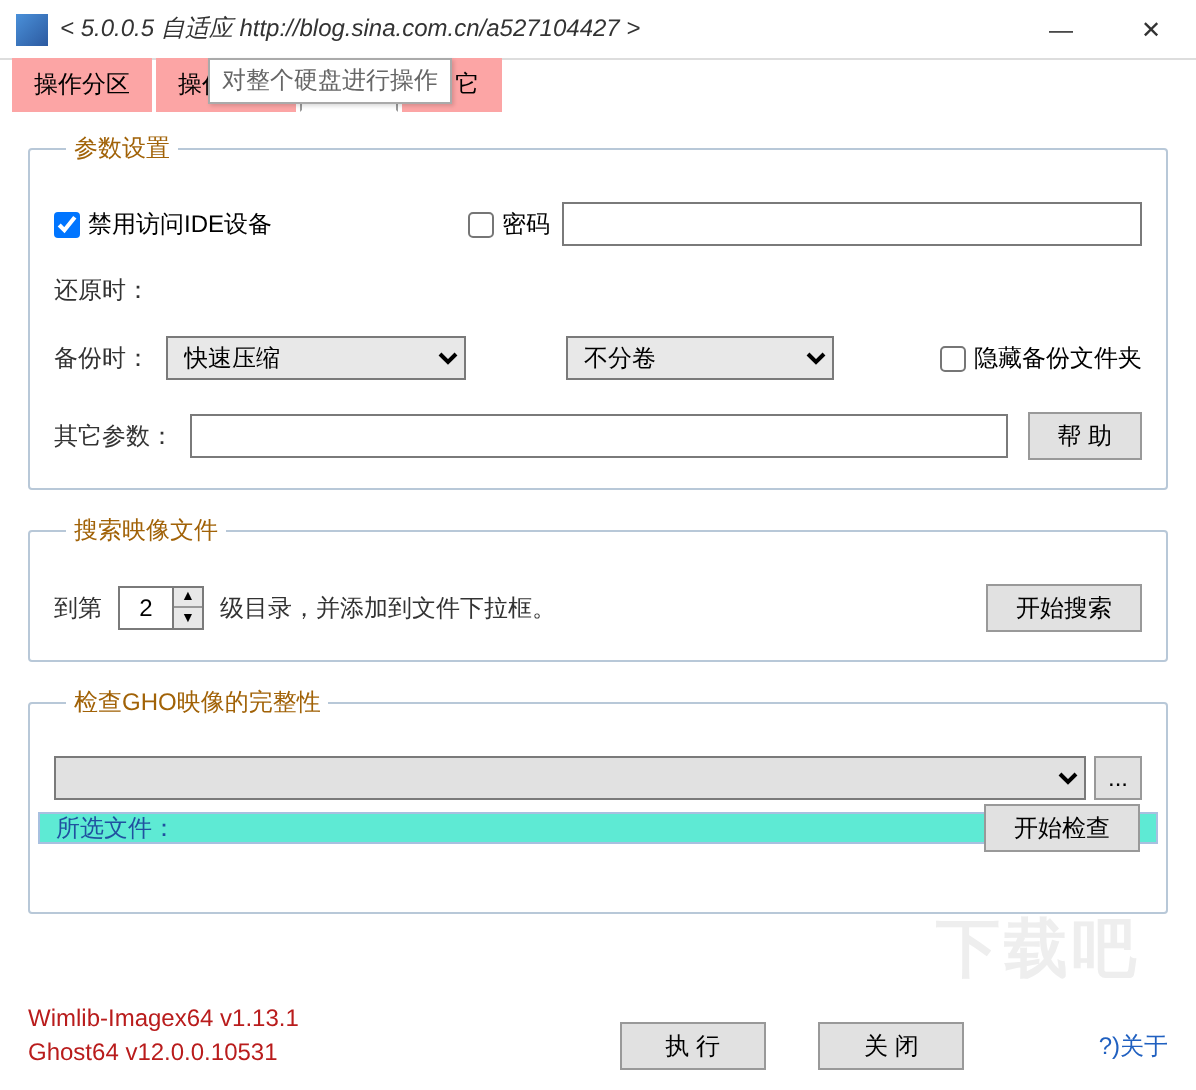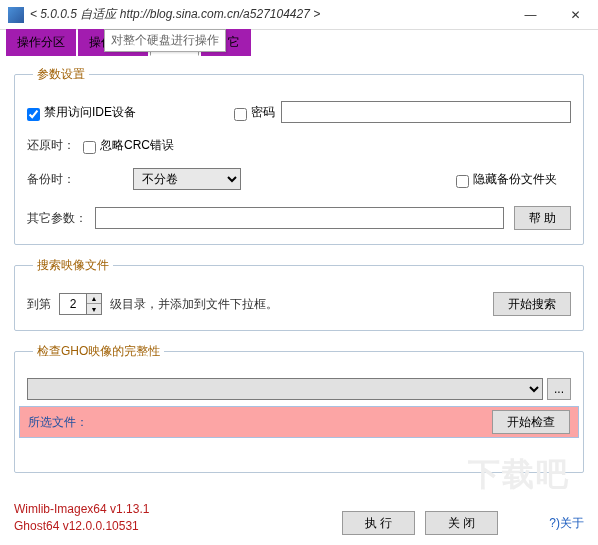--- a/index.html
+++ b/index.html
@@ -2,43 +2,43 @@
 <html><head>
 <meta charset="utf-8">
 <style>
 * { box-sizing: border-box; margin: 0; padding: 0; font-family: "Microsoft YaHei", "SimSun", sans-serif; font-size: 12px; }
 body { background: #fff; width: 598px; height: 545px; overflow: hidden; }
 .titlebar { height: 30px; display: flex; align-items: center; padding: 0 0 0 8px; border-bottom: 1px solid #ddd; }
 .titlebar .icon { width: 16px; height: 16px; background: linear-gradient(135deg,#4a90d9,#2c5aa0); margin-right: 6px; }
 .titlebar .title { flex: 1; color: #333; font-style: italic; }
 .titlebar .winbtn { width: 45px; height: 30px; display: flex; align-items: center; justify-content: center; color: #333; }
 .tabs { height: 26px; display: flex; align-items: flex-end; padding: 0 6px; }
-.tab { padding: 4px 10px; border: 1px solid transparent; background: #a21caf; margin-right: 2px; position: relative; }
+.tab { padding: 4px 10px; border: 1px solid transparent; background: #fca5a5; margin-right: 2px; position: relative; }
 .tab.active { background: #fff; border: 1px solid #999; border-bottom: 1px solid #fff; z-index: 2; }
 .tooltip { position: absolute; top: 29px; left: 104px; background: #fff; border: 1px solid #aaa; padding: 2px 6px; color: #666; box-shadow: 1px 1px 2px rgba(0,0,0,0.15); z-index: 5; }
 .content { padding: 10px 14px; position: relative; }
 fieldset { border: 1px solid #b8c8d8; margin-bottom: 12px; padding: 18px 12px 14px 12px; position: relative; border-radius: 2px; }
 legend { color: #a16207; padding: 0 4px; margin-left: 6px; }
 .row { display: flex; align-items: center; margin-bottom: 14px; }
 .row:last-child { margin-bottom: 0; }
 .lbl { color: #333; margin-right: 8px; }
 input[type=checkbox] { margin-right: 4px; width: 13px; height: 13px; }
-.chk { display: flex; align-items: flex-end; margin-right: 16px; }
+.chk { display: flex; align-items: center; margin-right: 16px; }
 input[type=text] { border: 1px solid #7a7a7a; height: 22px; padding: 0 4px; background: #fff; }
 select { border: 1px solid #7a7a7a; height: 22px; background: #e8e8e8; padding: 0 4px; }
 .btn { border: 1px solid #999; background: #e1e1e1; height: 24px; padding: 0 14px; display: flex; align-items: center; justify-content: center; }
 .spinner { display: flex; align-items: center; }
 .spinner input { width: 28px; text-align: center; height: 22px; border: 1px solid #7a7a7a; }
 .spinner .spbtns { display: flex; flex-direction: column; border: 1px solid #7a7a7a; border-left: none; }
 .spinner .sp { width: 14px; height: 10px; display: flex; align-items: center; justify-content: center; font-size: 7px; background: #e8e8e8; line-height: 1; }
 .spinner .sp:first-child { border-bottom: 1px solid #999; }
-.selected-row { background: #fca5a5; border: 1px solid #a8c0e0; padding: 4px 8px; margin: -4px -8px 20px -8px; display: flex; align-items: center; justify-content: space-between; height: 32px; }
+.selected-row { background: #5eead4; border: 1px solid #a8c0e0; padding: 4px 8px; margin: -4px -8px 20px -8px; display: flex; align-items: center; justify-content: space-between; height: 16px; }
 .footer { position: absolute; bottom: 0; left: 0; right: 0; padding: 8px 14px 10px 14px; display: flex; align-items: flex-end; justify-content: space-between; }
 .version { color: #b91c1c; font-family: "Consolas", monospace; line-height: 1.4; }
-.footer-btns { display: flex; align-items: center; gap: 10px; }
+.footer-btns { display: flex; align-items: center; gap: 26px; }
 .link { color: #2060c0; margin-left: 41px; }
 .dotbtn { border: 1px solid #999; background: #e1e1e1; width: 24px; height: 22px; display: flex; align-items: center; justify-content: center; }
 .watermark { position: absolute; right: 28px; bottom: 48px; font-size: 32px; color: #eee; font-weight: bold; letter-spacing: 2px; z-index: 0; pointer-events: none; }
 </style>
 </head>
 <body>
 
 <div class="titlebar">
   <div class="icon"></div>
   <div class="title">&lt; 5.0.0.5 自适应 http://blog.sina.com.cn/a527104427 &gt;</div>
@@ -64,33 +64,32 @@
       </label>
       <div style="flex:1"></div>
       <label class="chk" style="margin-right:6px">
         <input type="checkbox" style="">
         <span>密码</span>
       </label>
       <input type="text" style="width: 290px;">
     </div>
     <div class="row">
       <span class="lbl">还原时：</span>
-      <label class="chk">
-        <input type="checkbox" style="">
-        <span>忽略CRC错误</span>
-      </label>
     </div>
     <div class="row">
       <span class="lbl">备份时：</span>
+      <select style="width:150px">
+        <option>快速压缩</option>
+      </select>
       <div style="width:50px"></div>
-      <select style="width:108px">
+      <select style="width:134px">
         <option>不分卷</option>
       </select>
       <div style="flex:1"></div>
-      <label class="chk" style="margin-right:14px">
+      <label class="chk" style="margin-right:0">
         <input type="checkbox" style="">
         <span>隐藏备份文件夹</span>
       </label>
     </div>
     <div class="row" style="margin-top:16px">
       <span class="lbl">其它参数：</span>
       <input type="text" style="flex: 1 1 0%; margin-right: 10px;">
       <button class="btn">帮 助</button>
     </div>
   </fieldset>

